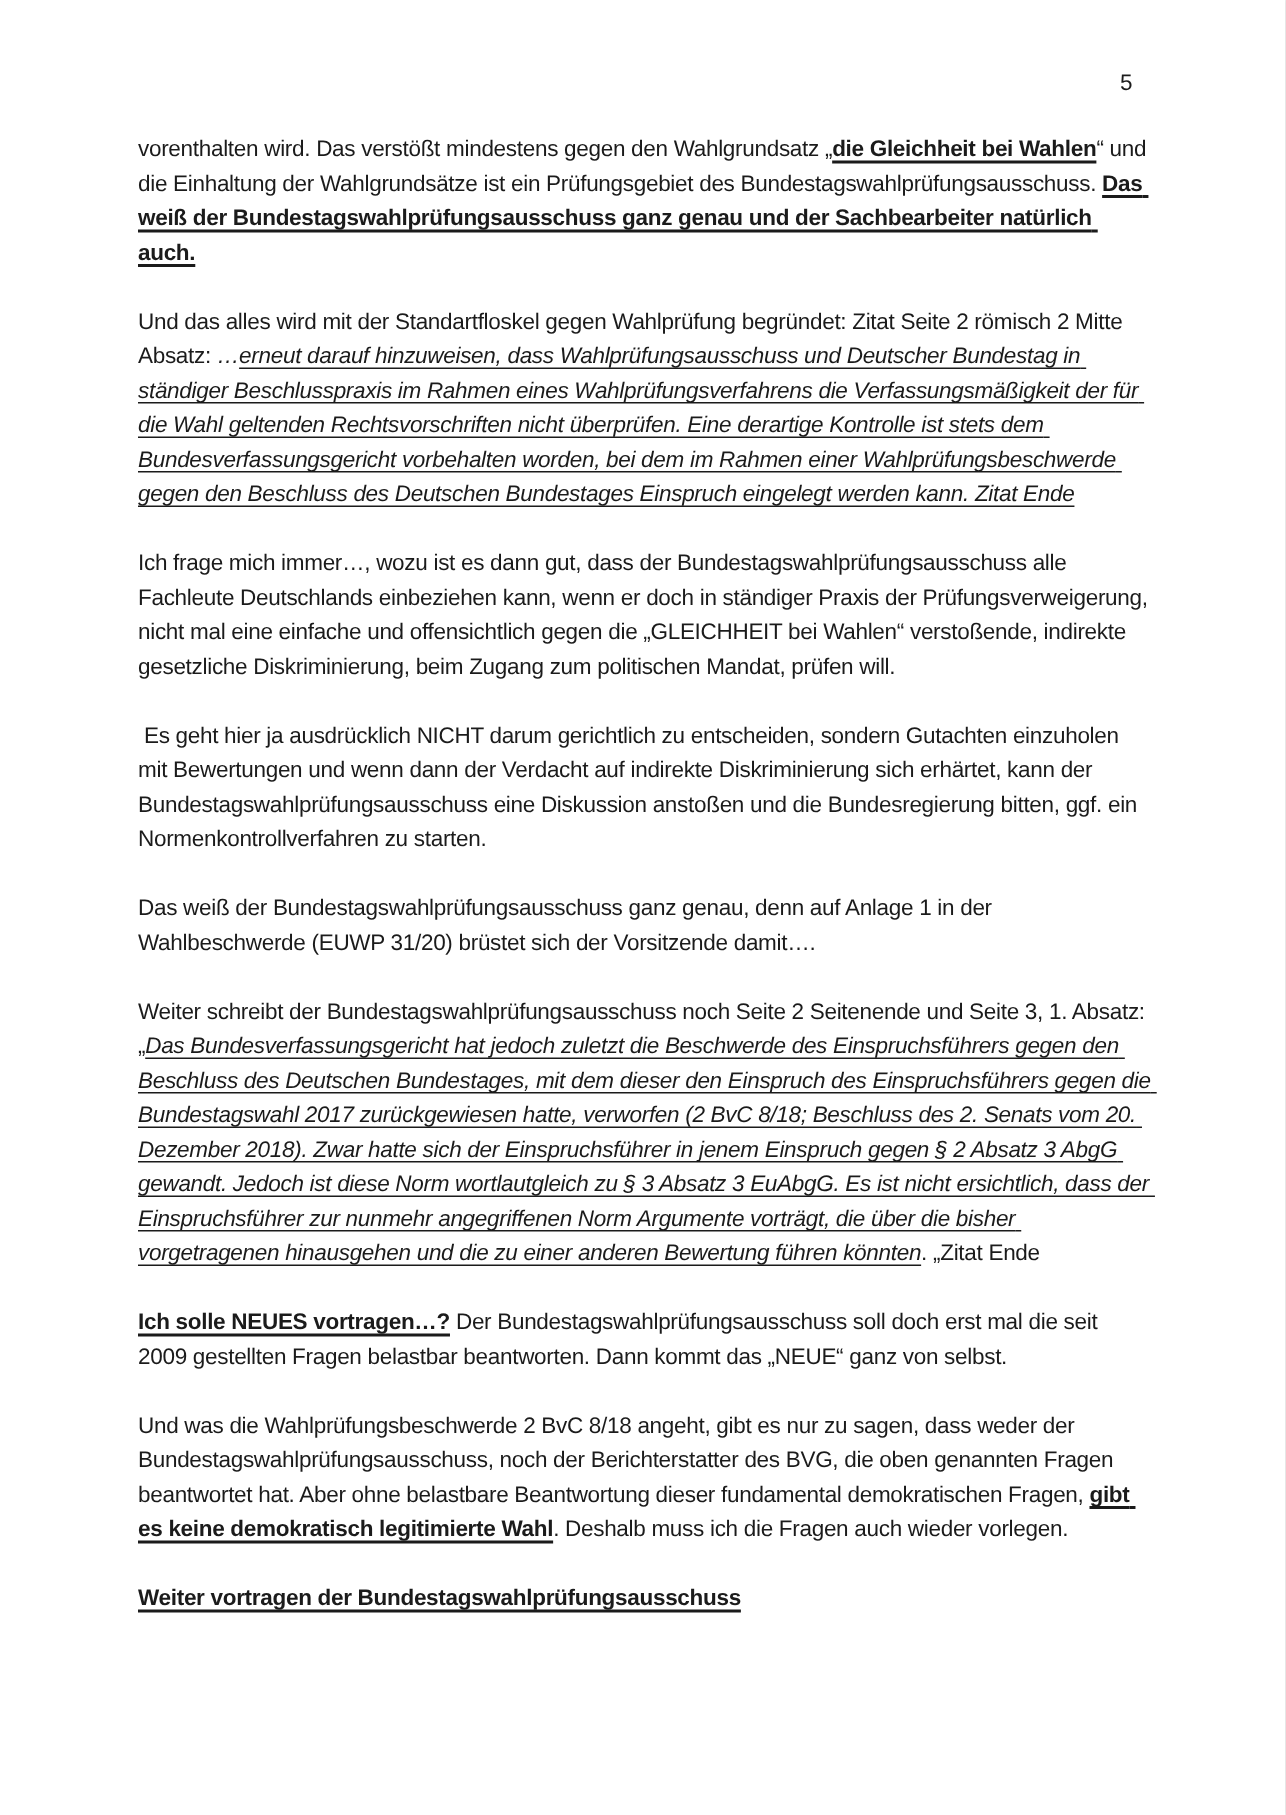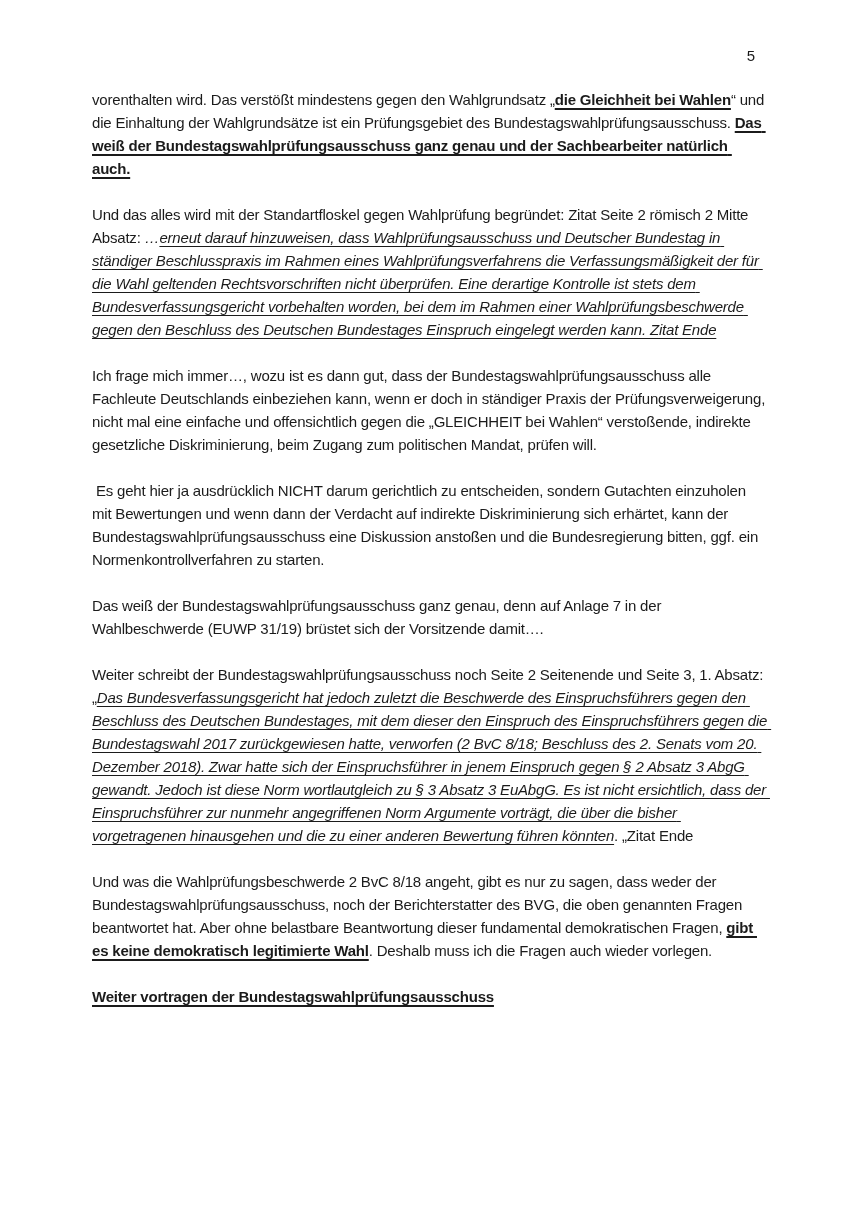--- a/index.html
+++ b/index.html
@@ -51,18 +51,19 @@
 </head>
 <body>
 
 <div class="page">
   <div class="page-number">5</div>
   <div class="doc-body">
       <p class="para"><span>vorenthalten wird. Das verstößt mindestens gegen den Wahlgrundsatz „</span><span class="fmt-b fmt-u">die Gleichheit bei Wahlen</span><span>“ und die Einhaltung der Wahlgrundsätze ist ein Prüfungsgebiet des Bundestagswahlprüfungsausschuss. </span><span class="fmt-b fmt-u">Das weiß der Bundestagswahlprüfungsausschuss ganz genau und der Sachbearbeiter natürlich auch.</span></p>
       <p class="para"><span>Und das alles wird mit der Standartfloskel gegen Wahlprüfung begründet: Zitat Seite 2 römisch 2 Mitte Absatz: </span><span class="fmt-i">…</span><span class="fmt-i fmt-u">erneut darauf hinzuweisen, dass Wahlprüfungsausschuss und Deutscher Bundestag in ständiger Beschlusspraxis im Rahmen eines Wahlprüfungsverfahrens die Verfassungsmäßigkeit der für die Wahl geltenden Rechtsvorschriften nicht überprüfen. Eine derartige Kontrolle ist stets dem Bundesverfassungsgericht vorbehalten worden, bei dem im Rahmen einer Wahlprüfungsbeschwerde gegen den Beschluss des Deutschen Bundestages Einspruch eingelegt werden kann. Zitat Ende</span></p>
       <p class="para"><span>Ich frage mich immer…, wozu ist es dann gut, dass der Bundestagswahlprüfungsausschuss alle Fachleute Deutschlands einbeziehen kann, wenn er doch in ständiger Praxis der Prüfungsverweigerung, nicht mal eine einfache und offensichtlich gegen die „GLEICHHEIT bei Wahlen“ verstoßende, indirekte gesetzliche Diskriminierung, beim Zugang zum politischen Mandat, prüfen will.</span></p>
       <p class="para"><span> Es geht hier ja ausdrücklich NICHT darum gerichtlich zu entscheiden, sondern Gutachten einzuholen mit Bewertungen und wenn dann der Verdacht auf indirekte Diskriminierung sich erhärtet, kann der Bundestagswahlprüfungsausschuss eine Diskussion anstoßen und die Bundesregierung bitten, ggf. ein Normenkontrollverfahren zu starten.</span></p>
-      <p class="para"><span>Das weiß der Bundestagswahlprüfungsausschuss ganz genau, denn auf Anlage 7 in der Wahlbeschwerde (EUWP 31/19) brüstet sich der Vorsitzende damit….</span></p>
+      <p class="para"><span>Das weiß der Bundestagswahlprüfungsausschuss ganz genau, denn auf Anlage 1 in der Wahlbeschwerde (EUWP 31/20) brüstet sich der Vorsitzende damit….</span></p>
       <p class="para"><span>Weiter schreibt der Bundestagswahlprüfungsausschuss noch Seite 2 Seitenende und Seite 3, 1. Absatz: „</span><span class="fmt-i fmt-u">Das Bundesverfassungsgericht hat jedoch zuletzt die Beschwerde des Einspruchsführers gegen den Beschluss des Deutschen Bundestages, mit dem dieser den Einspruch des Einspruchsführers gegen die Bundestagswahl 2017 zurückgewiesen hatte, verworfen (2 BvC 8/18; Beschluss des 2. Senats vom 20. Dezember 2018). Zwar hatte sich der Einspruchsführer in jenem Einspruch gegen § 2 Absatz 3 AbgG gewandt. Jedoch ist diese Norm wortlautgleich zu § 3 Absatz 3 EuAbgG. Es ist nicht ersichtlich, dass der Einspruchsführer zur nunmehr angegriffenen Norm Argumente vorträgt, die über die bisher vorgetragenen hinausgehen und die zu einer anderen Bewertung führen könnten</span><span>. „Zitat Ende</span></p>
+      <p class="para"><span class="fmt-b fmt-u">Ich solle NEUES vortragen…?</span><span> Der Bundestagswahlprüfungsausschuss soll doch erst mal die seit 2009 gestellten Fragen belastbar beantworten. Dann kommt das „NEUE“ ganz von selbst.</span></p>
       <p class="para"><span>Und was die Wahlprüfungsbeschwerde 2 BvC 8/18 angeht, gibt es nur zu sagen, dass weder der Bundestagswahlprüfungsausschuss, noch der Berichterstatter des BVG, die oben genannten Fragen beantwortet hat. Aber ohne belastbare Beantwortung dieser fundamental demokratischen Fragen, </span><span class="fmt-b fmt-u">gibt es keine demokratisch legitimierte Wahl</span><span>. Deshalb muss ich die Fragen auch wieder vorlegen.</span></p>
       <p class="para"><span class="fmt-b fmt-u">Weiter vortragen der Bundestagswahlprüfungsausschuss</span></p>
     </div>
 </div>
 
 </body></html>

